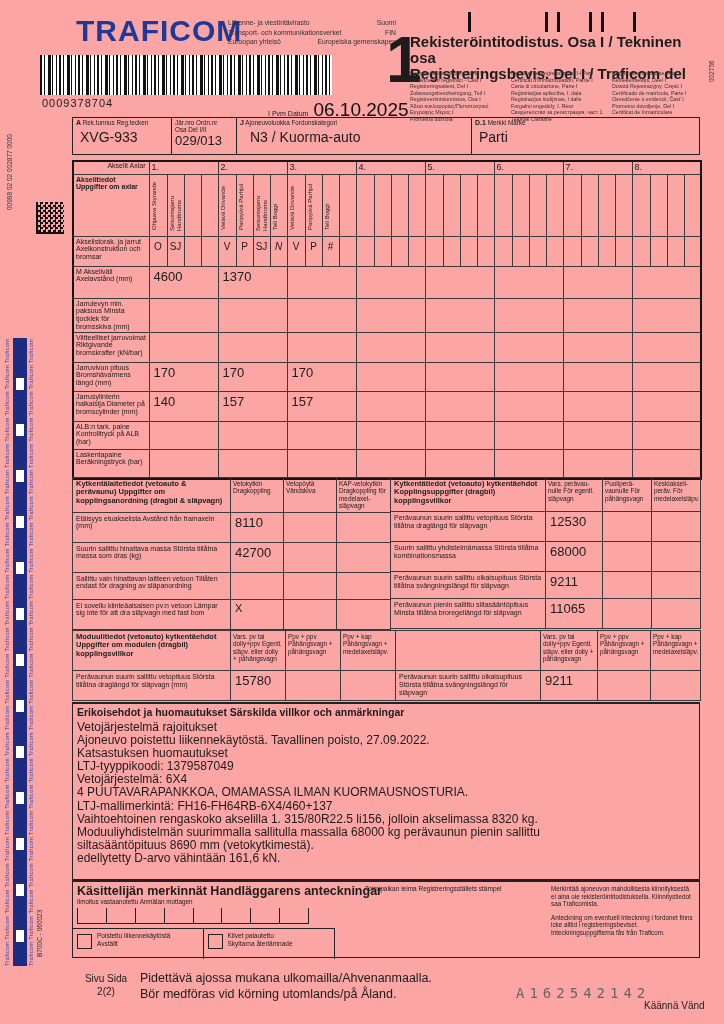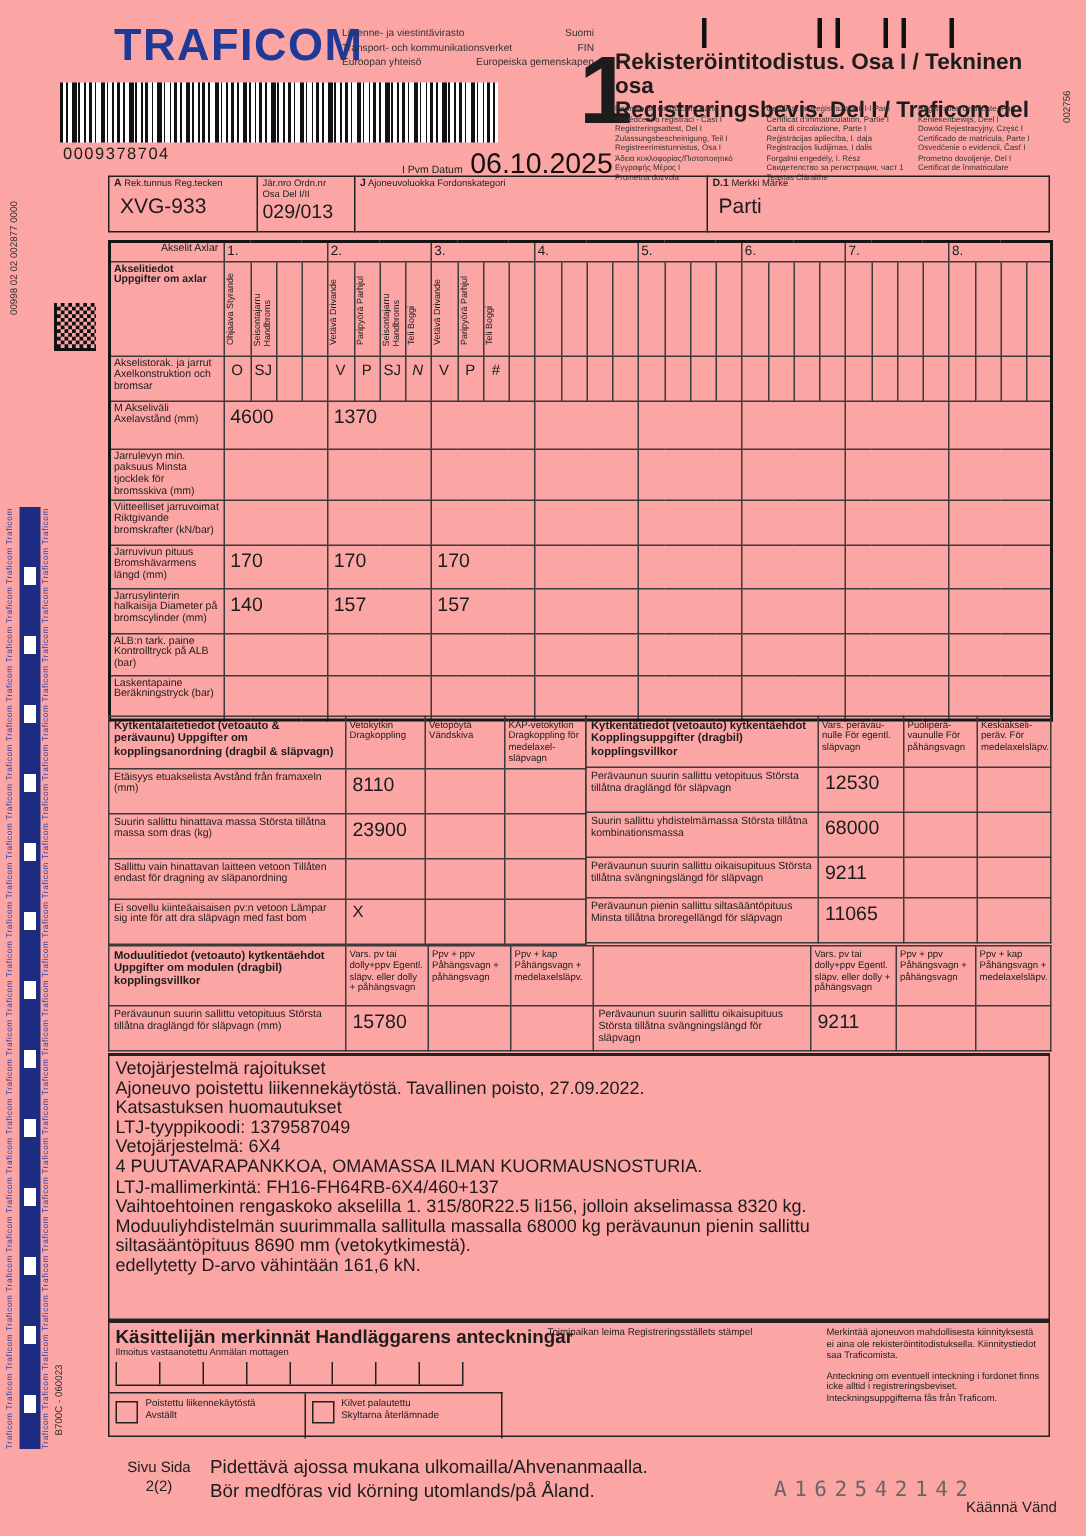--- a/index.html
+++ b/index.html
@@ -172,20 +172,21 @@
       <div class="lrow"><span class="code">A</span> <span>Rek.tunnus Reg.tecken</span></div>
       <div class="val">XVG-933</div>
     </div>
     <div class="fbox" style="width:65px">
       <div class="lrow">Jär.nro Ordn.nr
 Osa Del I/II</div>
       <div class="val" style="margin-top:0;margin-left:0;font-size:13px">029/013</div>
     </div>
     <div class="fbox" style="width:235px">
       <div class="lrow"><span class="code">J</span> <span>Ajoneuvoluokka Fordonskategori</span></div>
+      <div class="val" style="margin-left:10px">N3 / Kuorma-auto</div>
     </div>
     <div class="fbox" style="width:228px">
       <div class="lrow"><span class="code">D.1</span> <span>Merkki Märke</span></div>
       <div class="val">Parti</div>
     </div>
   </div>
 
   <table class="axt">
     <colgroup>
       <col style="width:76px">
@@ -399,21 +400,21 @@
       <td class="ch">KAP-vetokytkin Dragkoppling för medelaxel-släpvagn</td>
     </tr>
     <tr style="height:30px">
       <td class="lbl">Etäisyys etuakselista Avstånd från framaxeln (mm)</td>
       <td class="num">8110</td>
       <td></td>
           <td></td>
     </tr>
     <tr style="height:30px">
       <td class="lbl">Suurin sallittu hinattava massa Största tillåtna massa som dras (kg)</td>
-      <td class="num">23900</td>
+      <td class="num">42700</td>
       <td></td>
           <td></td>
     </tr>
     <tr style="height:27px">
       <td class="lbl">Sallittu vain hinattavan laitteen vetoon Tillåten endast för dragning av släpanordning</td>
       <td></td>
           <td></td>
           <td></td>
     </tr>
     <tr style="height:30px">
@@ -495,20 +496,21 @@
           <td></td>
       <td class="lbl">Perävaunun suurin sallittu oikaisupituus Största tillåtna svängningslängd för släpvagn</td>
       <td class="num">9211</td>
       <td></td>
           <td></td>
     </tr>
   </tbody>
     </table>
 
   <div class="special">
+    <div class="hdr">Erikoisehdot ja huomautukset Särskilda villkor och anmärkningar</div>
     <div class="lines">
       <div>Vetojärjestelmä rajoitukset</div>
         <div>Ajoneuvo poistettu liikennekäytöstä. Tavallinen poisto, 27.09.2022.</div>
       <div>Katsastuksen huomautukset</div>
         <div>LTJ-tyyppikoodi: 1379587049</div>
       <div>Vetojärjestelmä: 6X4</div>
         <div>4 PUUTAVARAPANKKOA, OMAMASSA ILMAN KUORMAUSNOSTURIA.</div>
       <div>LTJ-mallimerkintä: FH16-FH64RB-6X4/460+137</div>
         <div>Vaihtoehtoinen rengaskoko akselilla 1. 315/80R22.5 li156, jolloin akselimassa 8320 kg.</div>
       <div>Moduuliyhdistelmän suurimmalla sallitulla massalla 68000 kg perävaunun pienin sallittu</div>

